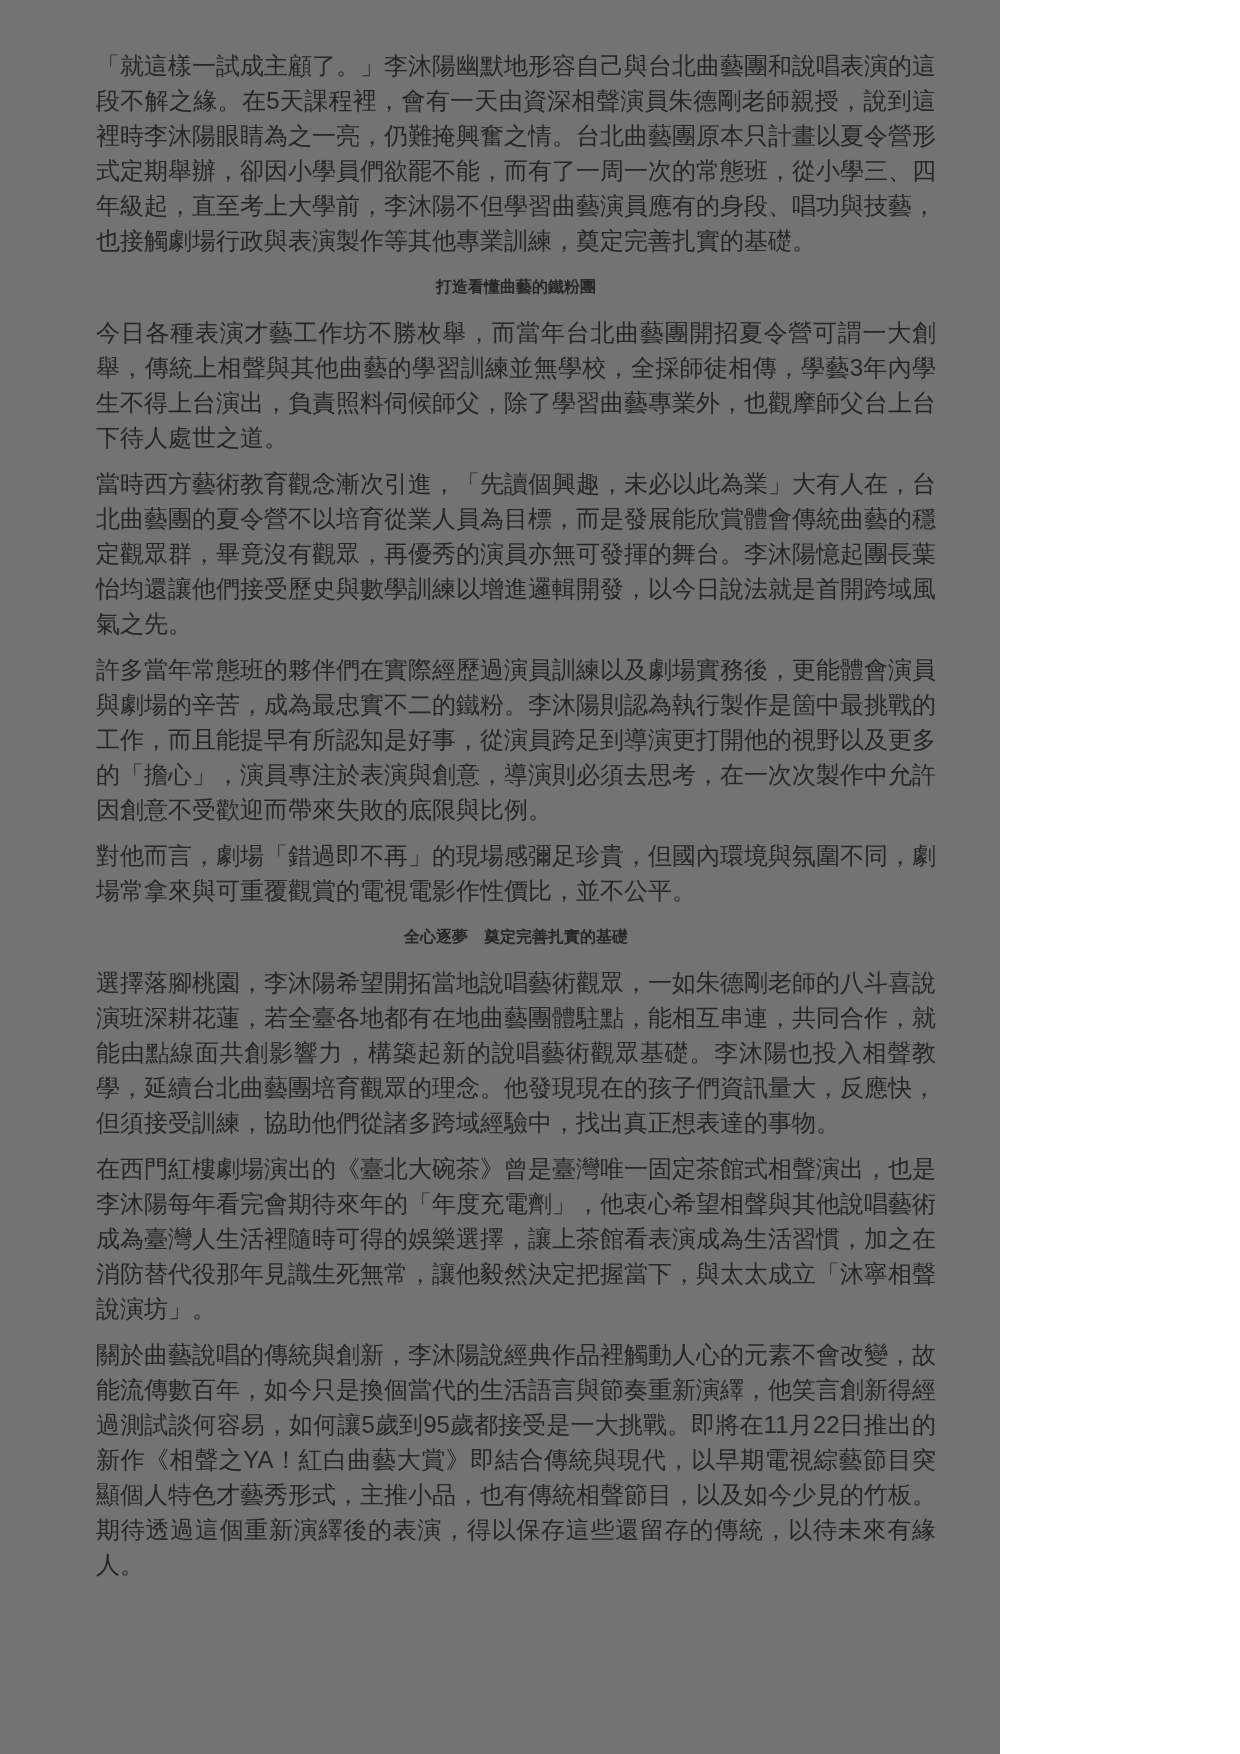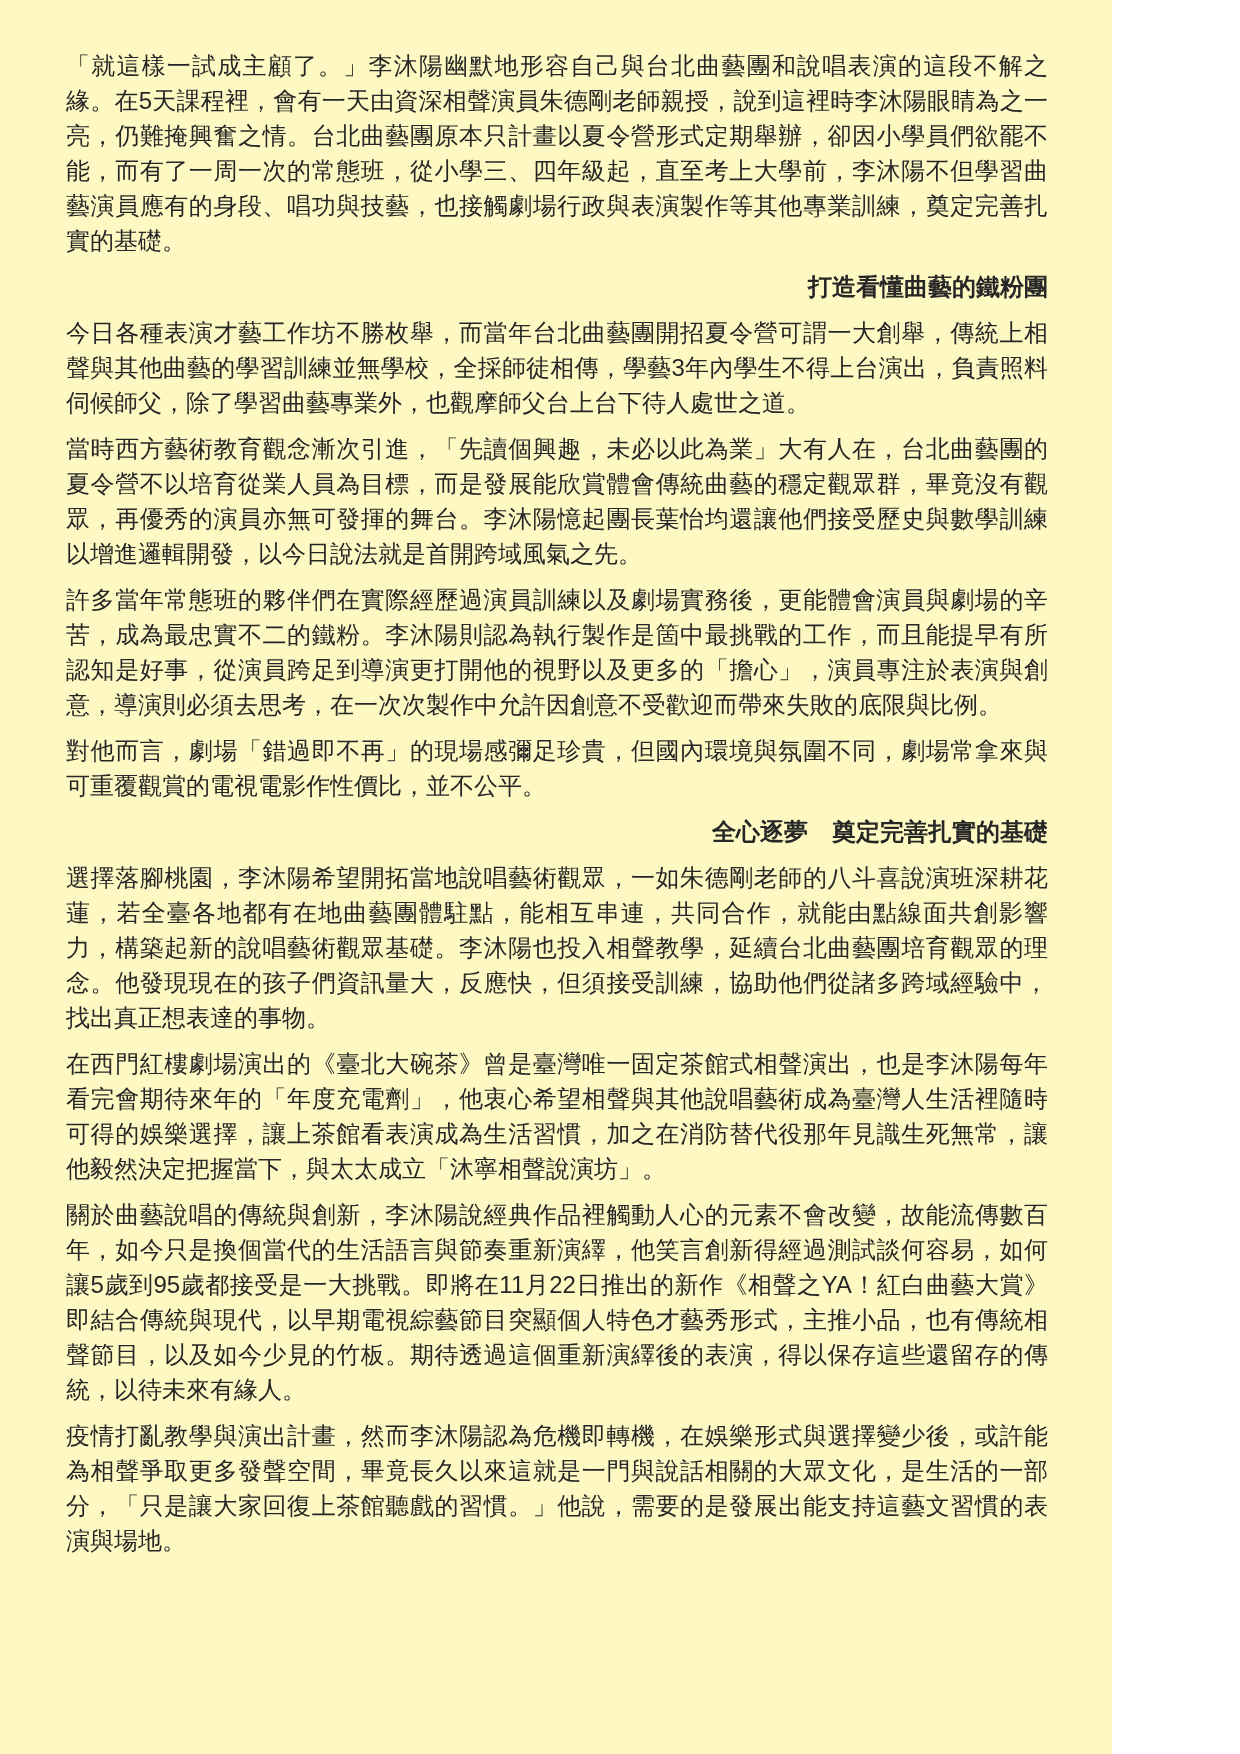--- a/index.html
+++ b/index.html
@@ -8,54 +8,53 @@
     background: #ffffff;
   }
   body {
     width: 1240px;
     height: 1754px;
     font-family: "Liberation Sans", sans-serif;
     color: #262626;
   }
   .page {
     box-sizing: border-box;
-    width: 1112px;
+    width: 1000px;
     height: 1754px;
-    padding: 48px 64px 40px 66px;
-    background: #fef9c3;
+    padding: 48px 64px 40px 96px;
+    background: #737373;
     overflow: hidden;
   }
   .para {
     margin: 0 0 11px 0;
     font-size: 24px;
     line-height: 35px;
     text-align: justify;
     text-justify: inter-ideograph;
     font-weight: 400;
     word-break: break-word;
   }
   .heading {
     margin: 0 0 11px 0;
-    font-size: 24px;
+    font-size: 16px;
     line-height: 35px;
     font-weight: 700;
-    text-align: right;
+    text-align: center;
   }
 </style>
 </head>
 <body>
 
 <div class="page">
   <p class="para">「就這樣一試成主顧了。」李沐陽幽默地形容自己與台北曲藝團和說唱表演的這段不解之緣。在5天課程裡，會有一天由資深相聲演員朱德剛老師親授，說到這裡時李沐陽眼睛為之一亮，仍難掩興奮之情。台北曲藝團原本只計畫以夏令營形式定期舉辦，卻因小學員們欲罷不能，而有了一周一次的常態班，從小學三、四年級起，直至考上大學前，李沐陽不但學習曲藝演員應有的身段、唱功與技藝，也接觸劇場行政與表演製作等其他專業訓練，奠定完善扎實的基礎。</p>
 
   <h2 class="heading">打造看懂曲藝的鐵粉團</h2>
   <p class="para">今日各種表演才藝工作坊不勝枚舉，而當年台北曲藝團開招夏令營可謂一大創舉，傳統上相聲與其他曲藝的學習訓練並無學校，全採師徒相傳，學藝3年內學生不得上台演出，負責照料伺候師父，除了學習曲藝專業外，也觀摩師父台上台下待人處世之道。</p>
   <p class="para">當時西方藝術教育觀念漸次引進，「先讀個興趣，未必以此為業」大有人在，台北曲藝團的夏令營不以培育從業人員為目標，而是發展能欣賞體會傳統曲藝的穩定觀眾群，畢竟沒有觀眾，再優秀的演員亦無可發揮的舞台。李沐陽憶起團長葉怡均還讓他們接受歷史與數學訓練以增進邏輯開發，以今日說法就是首開跨域風氣之先。</p>
   <p class="para">許多當年常態班的夥伴們在實際經歷過演員訓練以及劇場實務後，更能體會演員與劇場的辛苦，成為最忠實不二的鐵粉。李沐陽則認為執行製作是箇中最挑戰的工作，而且能提早有所認知是好事，從演員跨足到導演更打開他的視野以及更多的「擔心」，演員專注於表演與創意，導演則必須去思考，在一次次製作中允許因創意不受歡迎而帶來失敗的底限與比例。</p>
   <p class="para">對他而言，劇場「錯過即不再」的現場感彌足珍貴，但國內環境與氛圍不同，劇場常拿來與可重覆觀賞的電視電影作性價比，並不公平。</p>
 
   <h2 class="heading">全心逐夢　奠定完善扎實的基礎</h2>
   <p class="para">選擇落腳桃園，李沐陽希望開拓當地說唱藝術觀眾，一如朱德剛老師的八斗喜說演班深耕花蓮，若全臺各地都有在地曲藝團體駐點，能相互串連，共同合作，就能由點線面共創影響力，構築起新的說唱藝術觀眾基礎。李沐陽也投入相聲教學，延續台北曲藝團培育觀眾的理念。他發現現在的孩子們資訊量大，反應快，但須接受訓練，協助他們從諸多跨域經驗中，找出真正想表達的事物。</p>
   <p class="para">在西門紅樓劇場演出的《臺北大碗茶》曾是臺灣唯一固定茶館式相聲演出，也是李沐陽每年看完會期待來年的「年度充電劑」，他衷心希望相聲與其他說唱藝術成為臺灣人生活裡隨時可得的娛樂選擇，讓上茶館看表演成為生活習慣，加之在消防替代役那年見識生死無常，讓他毅然決定把握當下，與太太成立「沐寧相聲說演坊」。</p>
 
   <p class="para">關於曲藝說唱的傳統與創新，李沐陽說經典作品裡觸動人心的元素不會改變，故能流傳數百年，如今只是換個當代的生活語言與節奏重新演繹，他笑言創新得經過測試談何容易，如何讓5歲到95歲都接受是一大挑戰。即將在11月22日推出的新作《相聲之YA！紅白曲藝大賞》即結合傳統與現代，以早期電視綜藝節目突顯個人特色才藝秀形式，主推小品，也有傳統相聲節目，以及如今少見的竹板。期待透過這個重新演繹後的表演，得以保存這些還留存的傳統，以待未來有緣人。</p>
-  <p class="para">疫情打亂教學與演出計畫，然而李沐陽認為危機即轉機，在娛樂形式與選擇變少後，或許能為相聲爭取更多發聲空間，畢竟長久以來這就是一門與說話相關的大眾文化，是生活的一部分，「只是讓大家回復上茶館聽戲的習慣。」他說，需要的是發展出能支持這藝文習慣的表演與場地。</p>
 </div>
 
 </body></html>

